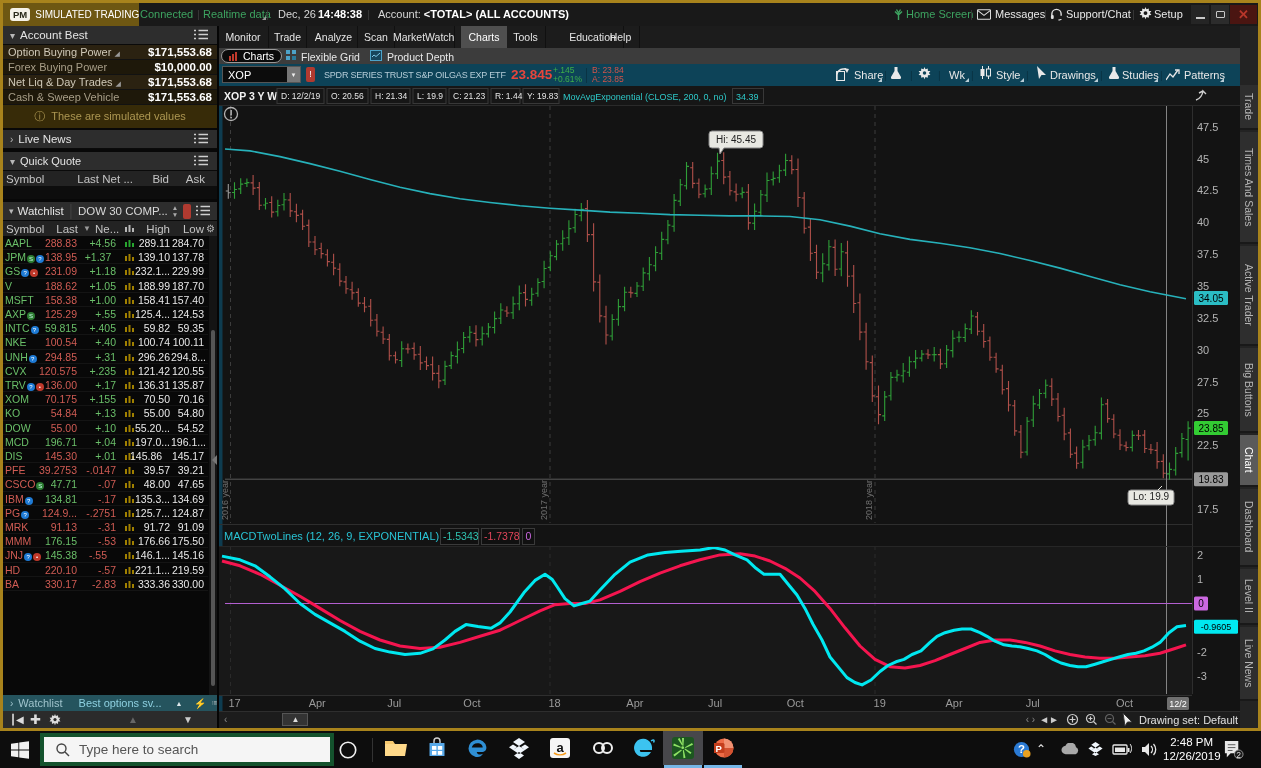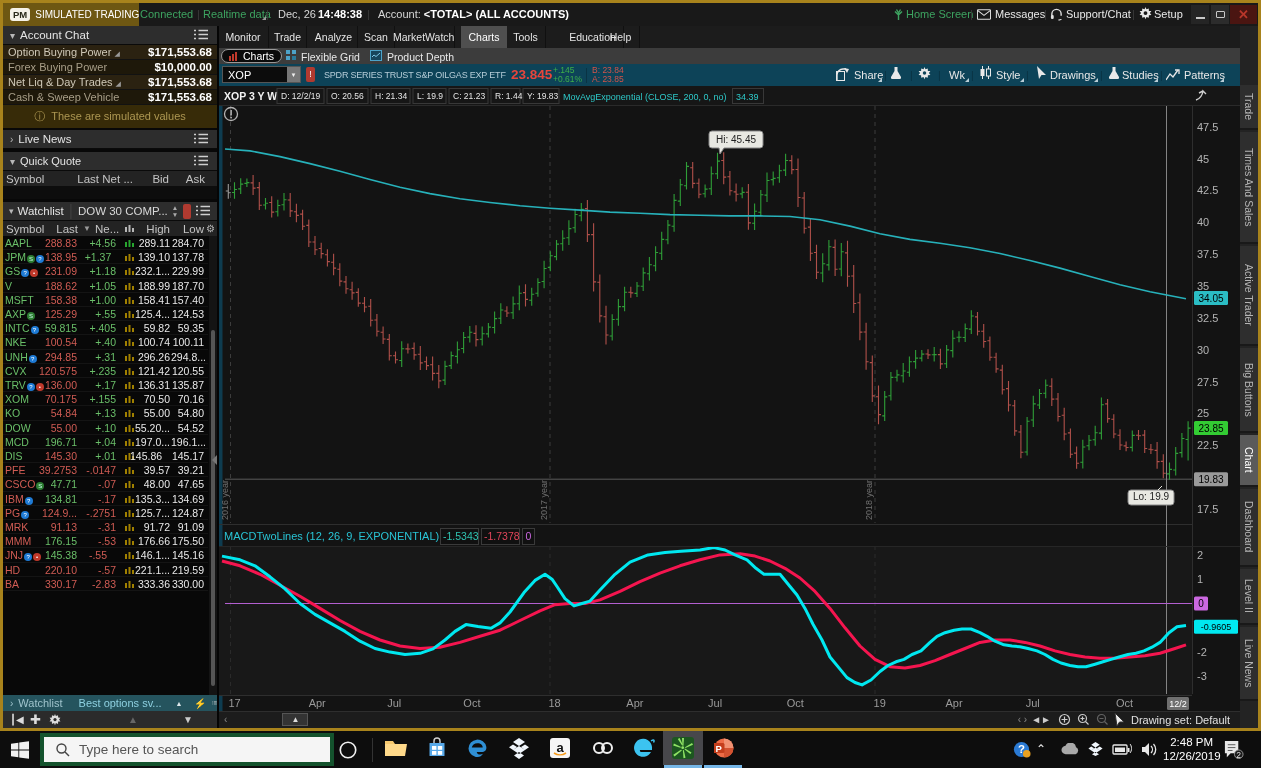--- a/index.html
+++ b/index.html
@@ -54,21 +54,21 @@
     </span>
   <span class="abs r" style="left:1211px;top:2px;width:18px;height:19px;background:#2c2c2c;justify-content:center">
       <span style="width:9px;height:7px;border:1.5px solid #c8c8c8;border-radius:1px;display:inline-block"></span>
     </span>
   <span class="abs r" style="left:1230px;top:2px;width:27px;height:19px;background:#4a1511;justify-content:center;color:#b8362a;font-size:13px;font-weight:bold">✕</span>
 </div>
 
 <div class="abs" style="left:3px;top:26px;width:214px;height:702px;background:#080808"></div>
 <div class="abs r" style="left:3px;top:26px;width:214px;height:19px;background:#2d2d2d;border-bottom:1px solid #0a0a0a">
     <span style="color:#b8b8b8;font-size:10px;margin:0 5px 0 7px">▾</span>
-    <span style="color:#e4e4e4;font-size:11.5px">Account Chat</span>
+    <span style="color:#e4e4e4;font-size:11.5px">Account Best</span>
     <svg width="16" height="12" viewBox="0 0 16 12" style="margin-left:auto;margin-right:8px">
       <g stroke="#cfcfcf" stroke-width="1.6">
         <path d="M1 1.5h2M1 5.5h2M1 9.5h2M5.5 1.5H15M5.5 5.5H15M5.5 9.5H15"></path>
       </g>
     </svg>
   </div>
 <div class="abs r" style="left:3px;top:45px;width:214px;height:15px;background:#2b2211;border-bottom:1px solid #121212">
     <span style="font-size:11px;color:#cfc8b8;margin-left:5px;white-space:nowrap">Option Buying Power&nbsp;<span style="font-size:7px;color:#999">◢</span></span>
     <span style="font-size:11.5px;color:#fff;font-weight:bold;margin-left:auto;margin-right:5px">$171,553.68</span>
   </div>
@@ -689,21 +689,21 @@
       <circle cx="5.5" cy="5.5" r="4" fill="none" stroke="#ccc" stroke-width="1.2"></circle>
       <path d="M3.5 5.5h4M5.5 3.5v4M8.5 8.5l3 3" stroke="#ccc" stroke-width="1.2"></path>
     </svg>
  <svg width="13" height="13" viewBox="0 0 13 13" style="margin:0 3px;opacity:0.4">
       <circle cx="5.5" cy="5.5" r="4" fill="none" stroke="#ccc" stroke-width="1.2"></circle>
       <path d="M3.5 5.5h4M8.5 8.5l3 3" stroke="#ccc" stroke-width="1.2"></path>
     </svg>
  <svg width="11" height="13" viewBox="0 0 11 13" style="margin:0 2px">
       <path d="M1 0l9 9H5.5L3 13z" fill="#eee" stroke="#333"></path>
     </svg>
- <span style="color:#e0e0e0;font-size:11px;margin:0 10px 0 4px">Drawing set: Default</span>
+ <span style="color:#e0e0e0;font-size:11px;margin:0 2px 0 4px">Drawing set: Default</span>
 </div>
 
 <div class="abs" style="left:1240px;top:26px;width:18px;height:702px;background:#232323"></div>
 <div class="abs" style="left:1240px;top:85px;width:18px;height:45px;background:#2e2e2e;border-bottom:2px solid #191919;writing-mode:vertical-rl;color:#b5b5b5;font-size:10.5px;text-align:center;line-height:18px">Trade</div>
 <div class="abs" style="left:1240px;top:132px;width:18px;height:112px;background:#2e2e2e;border-bottom:2px solid #191919;writing-mode:vertical-rl;color:#b5b5b5;font-size:10.5px;text-align:center;line-height:18px">Times And Sales</div>
 <div class="abs" style="left:1240px;top:246px;width:18px;height:100px;background:#2e2e2e;border-bottom:2px solid #191919;writing-mode:vertical-rl;color:#b5b5b5;font-size:10.5px;text-align:center;line-height:18px">Active Trader</div>
 <div class="abs" style="left:1240px;top:348px;width:18px;height:85px;background:#2e2e2e;border-bottom:2px solid #191919;writing-mode:vertical-rl;color:#b5b5b5;font-size:10.5px;text-align:center;line-height:18px">Big Buttons</div>
 <div class="abs" style="left:1240px;top:435px;width:18px;height:52px;background:#5a5a5a;border-bottom:2px solid #191919;writing-mode:vertical-rl;color:#fff;font-size:10.5px;text-align:center;line-height:18px">Chart</div>
 <div class="abs" style="left:1240px;top:489px;width:18px;height:78px;background:#2e2e2e;border-bottom:2px solid #191919;writing-mode:vertical-rl;color:#b5b5b5;font-size:10.5px;text-align:center;line-height:18px">Dashboard</div>
 <div class="abs" style="left:1240px;top:569px;width:18px;height:56px;background:#2e2e2e;border-bottom:2px solid #191919;writing-mode:vertical-rl;color:#b5b5b5;font-size:10.5px;text-align:center;line-height:18px">Level II</div>

